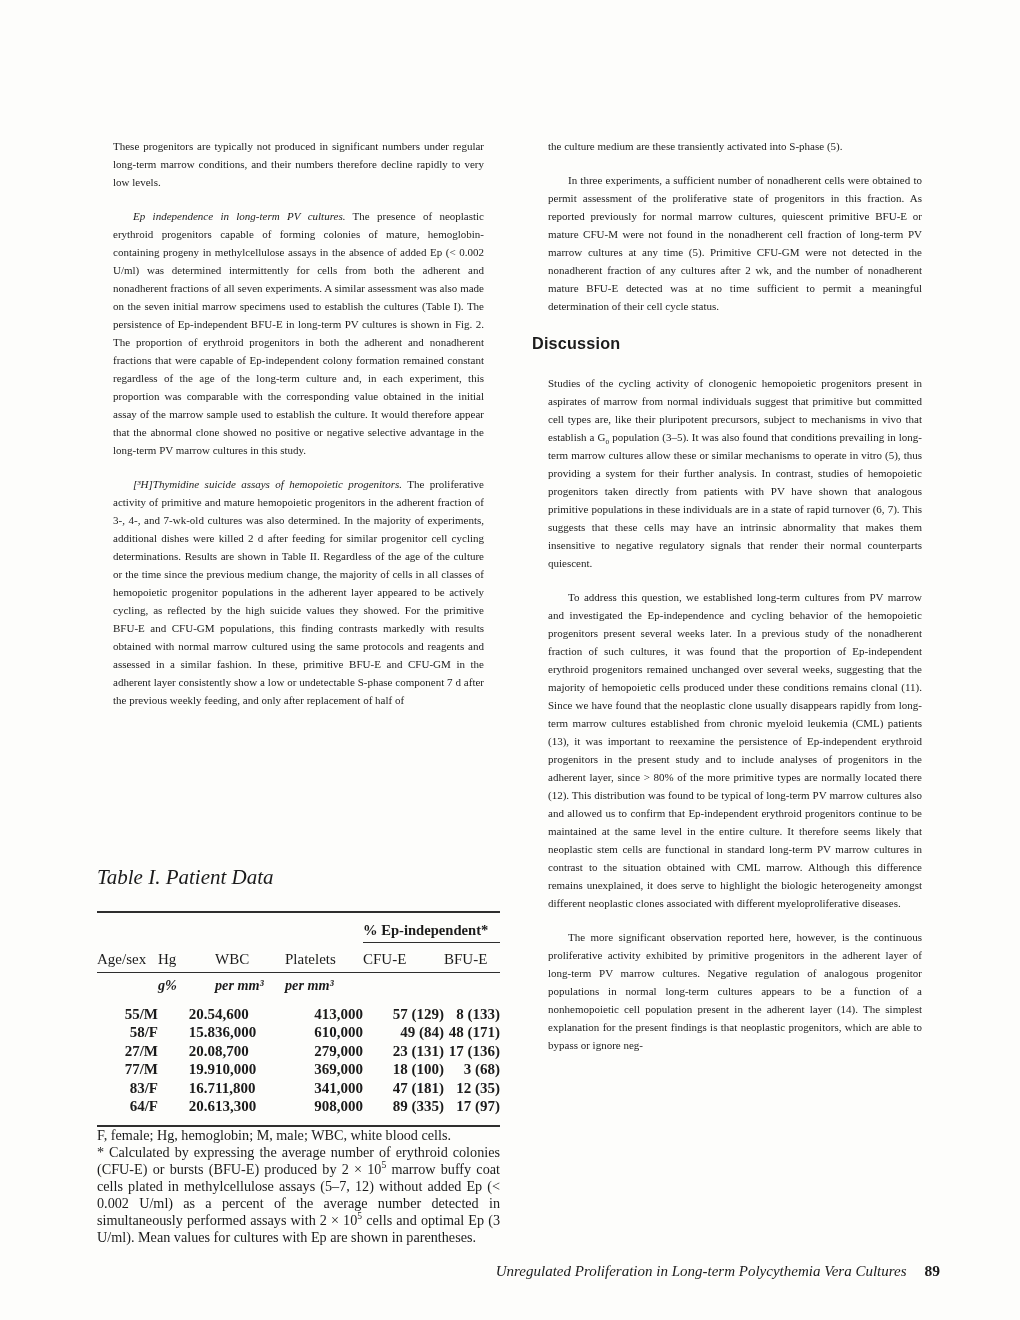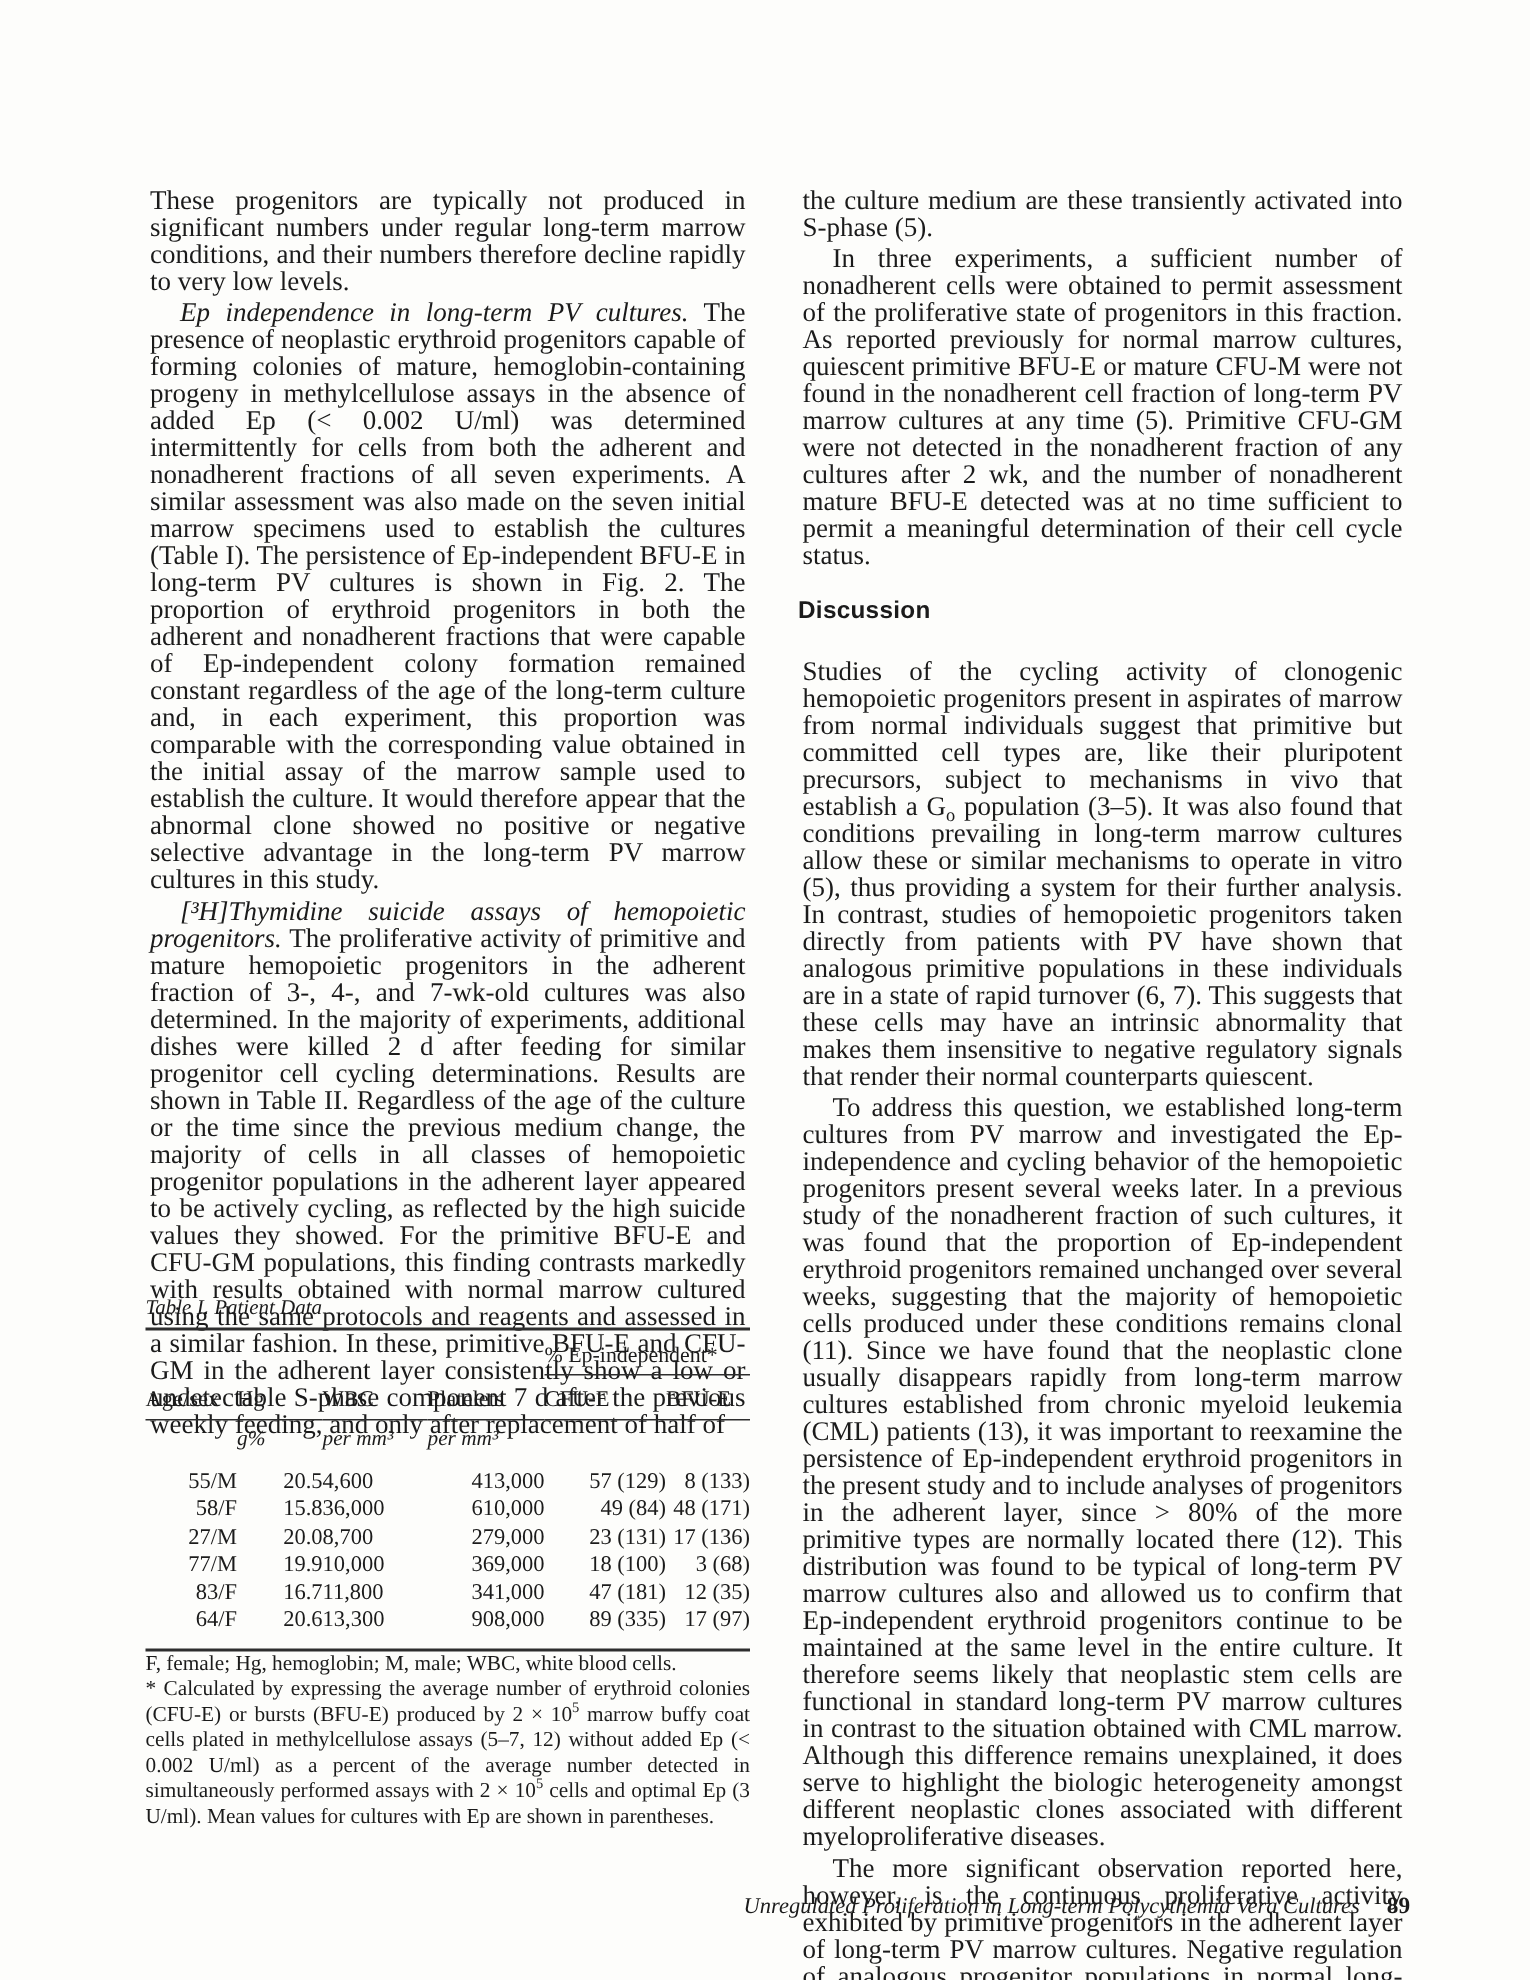--- a/index.html
+++ b/index.html
@@ -10,43 +10,43 @@
     height: 1320px;
     background: #fdfdfb;
     font-family: "Liberation Serif", "DejaVu Serif", serif;
     color: #1b1b1b;
     overflow: hidden;
   }
   .col { position: absolute; top: 121px; }
   .colL { left: 97px;  width: 403px; }
   .colR { left: 532px; width: 406px; }
   .col p {
-    margin: 3px;
-    font-size: 18px;
+    margin: 16px;
+    font-size: 11px;
     line-height: 18px;
     text-align: justify;
   }
   .col p.ind { text-indent: 20px; }
   .it { font-style: italic; }
   sup, sub { font-size: 68%; line-height: 0; }
 
   .dhead {
     font-family: "Liberation Sans", sans-serif;
     font-weight: bold;
     font-size: 16.2px;
     margin: 19px 0 21px 0;
     letter-spacing: 0.2px;
   }
 
   
   .tableBlock { position: absolute; top: 744px; left: 0; width: 403px; }
-  .tTitle { font-style: italic; font-size: 14px; margin-bottom: 4px; }
+  .tTitle { font-style: italic; font-size: 21px; margin-bottom: 21px; }
   .tRules { border-top: 2px solid #2e2e2e; border-bottom: 2px solid #2e2e2e; }
   table { border-collapse: collapse; table-layout: fixed; width: 403px; }
-  td, th { font-size: 15px; white-space: pre; overflow: visible; }
+  td, th { font-size: 15px; white-space: pre; overflow: visible; font-weight: bold; }
   .spanRow td { padding: 9px 0 3px 0; }
   .spanCell { border-bottom: 1.5px solid #2e2e2e; font-size: 14.6px; }
   .hRow th {
     text-align: left; font-weight: normal;
     border-bottom: 1.5px solid #2e2e2e;
     padding: 8px 0 4px 0;
     margin-left: 36px;
   }
   .uRow td { font-style: italic; font-size: 14.2px; padding: 4px 0 0 0; }
   tbody td { padding: 1.2px 0; line-height: 16px; text-align: right; }

